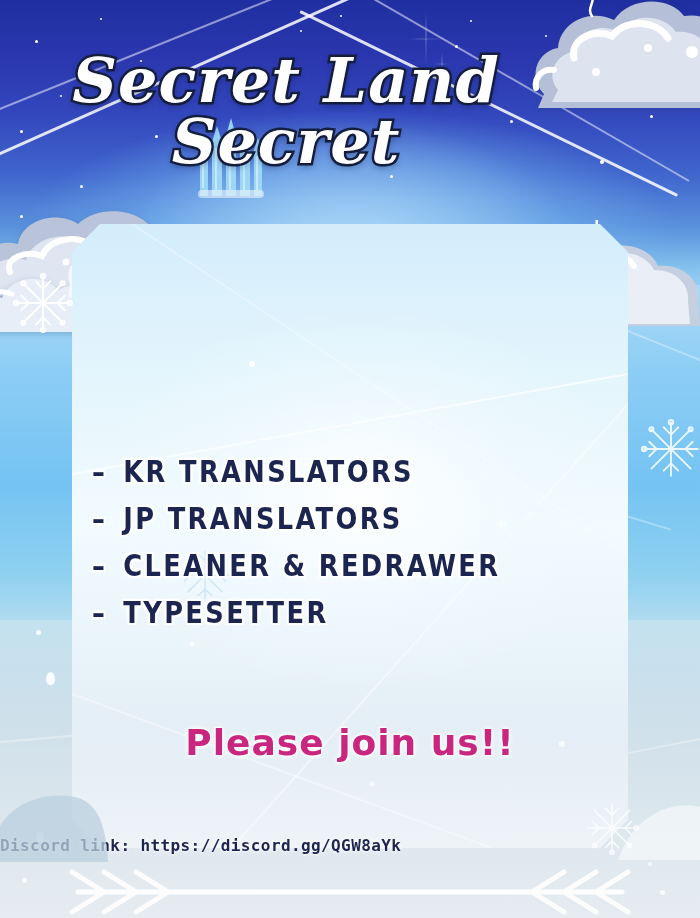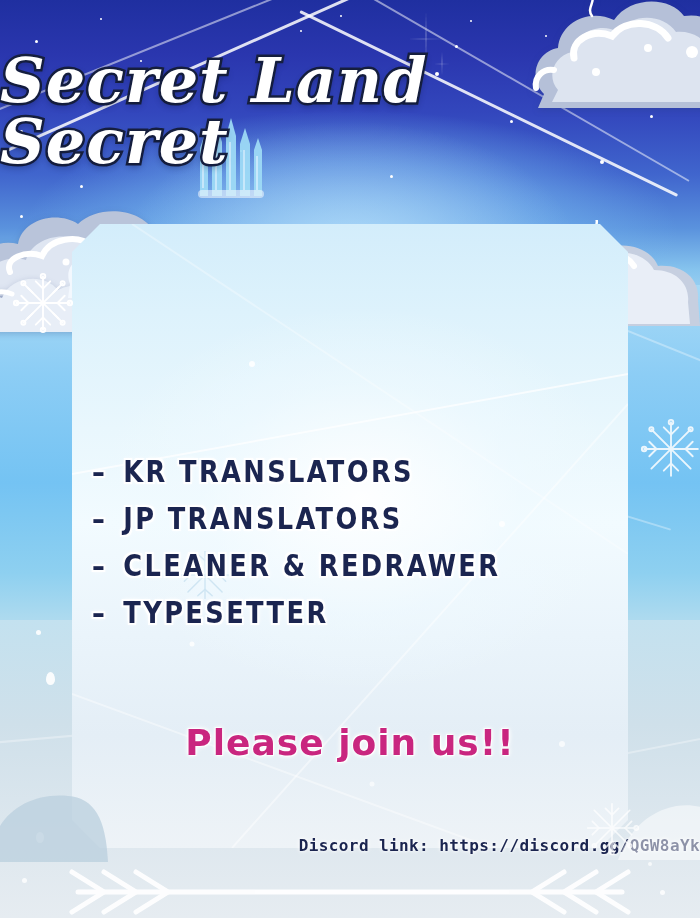--- a/index.html
+++ b/index.html
@@ -70,21 +70,21 @@
   .card-shine{
     position:absolute;left:72px;top:224px;width:556px;height:624px;pointer-events:none;
     overflow:hidden;
     clip-path:polygon(
       28px 0, 528px 0, 556px 28px, 556px 596px, 528px 624px,
       28px 624px, 0 596px, 0 28px);
   }
 
   
   .title{
-    position:absolute;left:0;top:52px;width:572px;text-align:left;
+    position:absolute;left:0;top:52px;width:572px;text-align:center;
     font-family:"DejaVu Serif",serif;
     font-style:italic;font-weight:700;
     font-size:62px;line-height:.92;
     color:#ffffff;
     letter-spacing:1px;
     -webkit-text-stroke:5px #17203f;
     paint-order:stroke fill;
     text-shadow:0 3px 7px rgba(10,20,60,.45);
   }
   .title span{display:block;}
@@ -129,21 +129,21 @@
     text-shadow:0 0 4px #fff,0 0 6px #fff,1px 1px 0 rgba(255,255,255,.9),-1px -1px 0 rgba(255,255,255,.9);
   }
   .kaomoji{
     position:absolute;left:0;top:775px;width:700px;text-align:center;
     font-family:"DejaVu Sans",sans-serif;
     font-weight:700;font-size:34px;letter-spacing:2px;
     color:#c9267f;
     text-shadow:0 0 4px #fff,0 0 6px #fff;
   }
   .discord{
-    position:absolute;left:0;top:836px;width:700px;text-align:right;
+    position:absolute;left:0;top:836px;width:700px;text-align:left;
     font-family:"DejaVu Sans Mono","Liberation Mono",monospace;
     font-weight:700;font-size:16px;letter-spacing:.4px;
     color:#1b2550;
     text-shadow:0 0 3px #fff,0 0 5px #fff;
   }
 
   
   .snowflake{position:absolute;}
 
   

